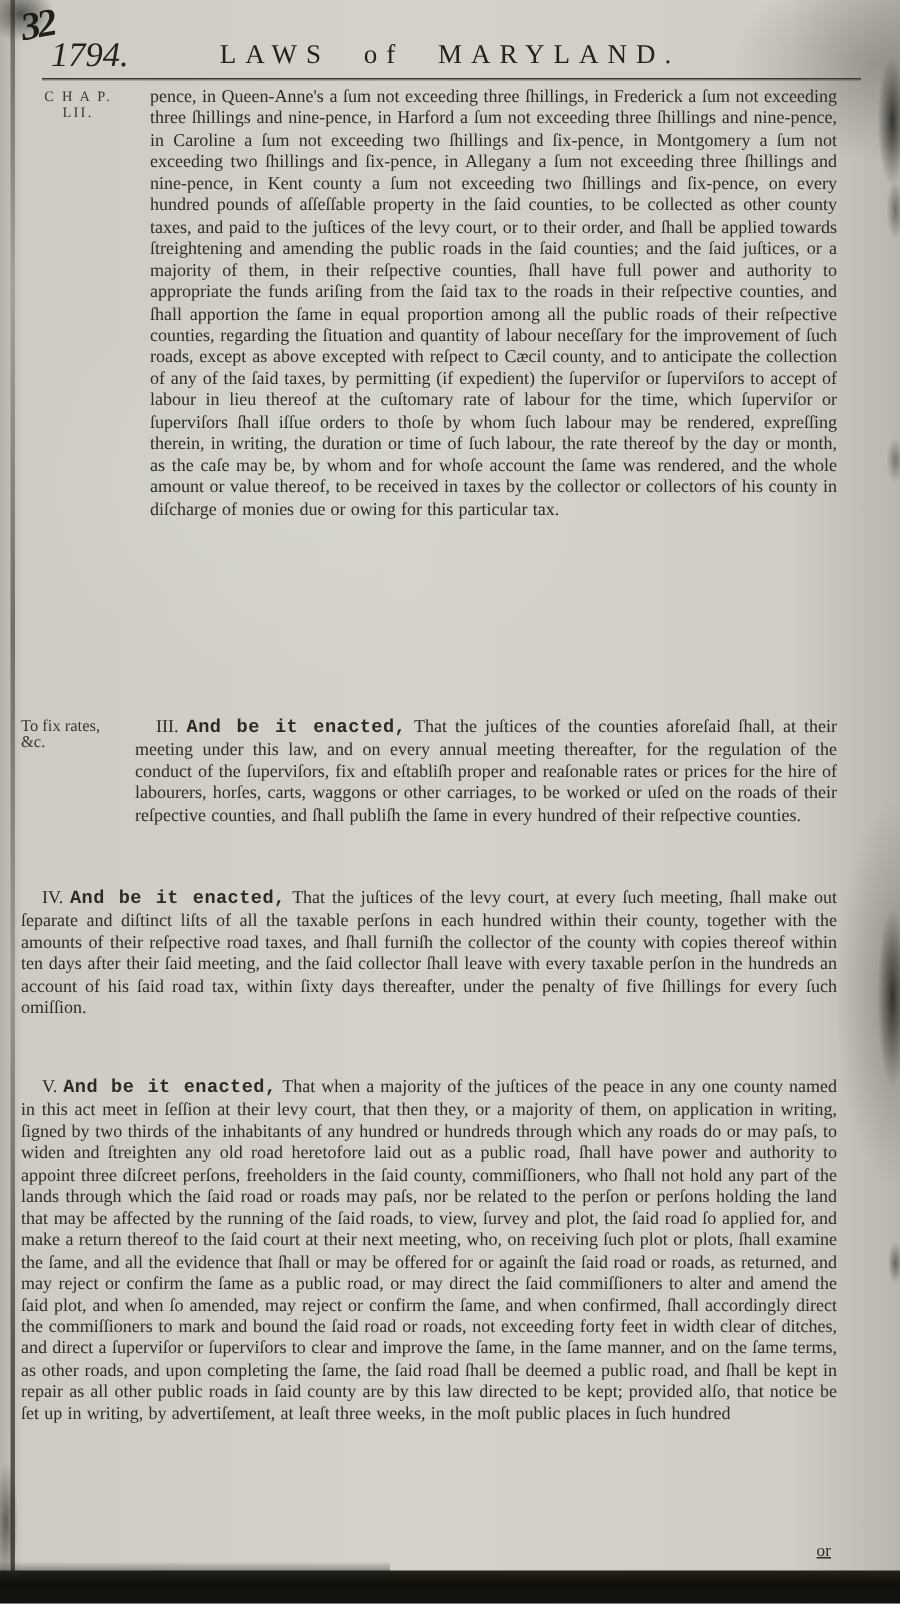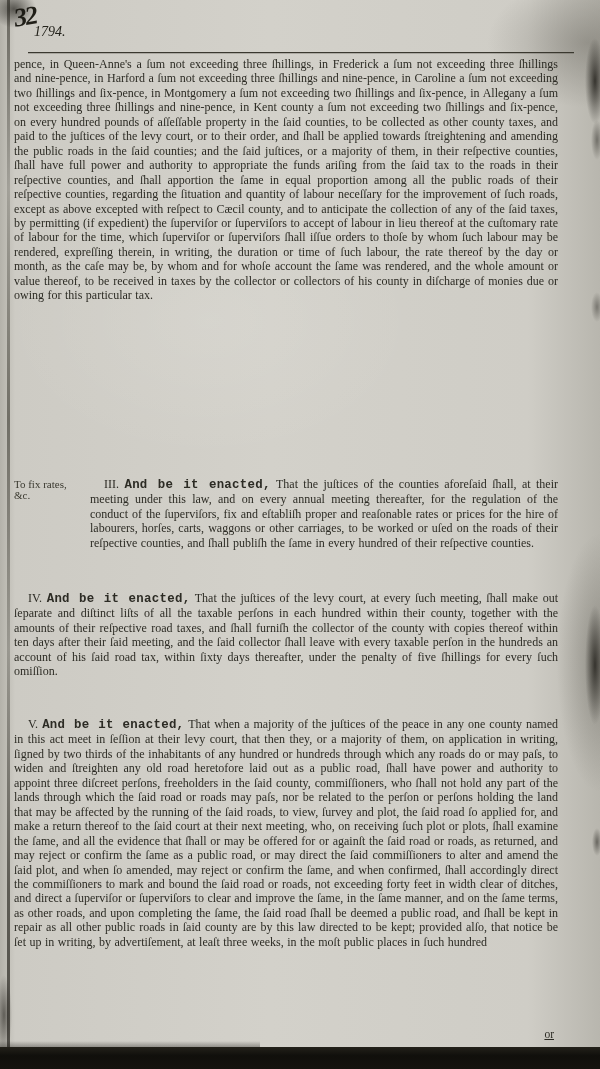--- a/index.html
+++ b/index.html
@@ -19,21 +19,21 @@
 
   
   .hand-mark {
     position:absolute; left:14px; top:2px;
     font-size:26px; font-style:italic; font-weight:bold;
     color:#201f18; transform:rotate(-10deg);
     letter-spacing:-2px;
   }
   .year {
     position:absolute; left:34px; top:24px;
-    font-size:14px; font-style:italic; color:#24231c;
+    font-size:23px; font-style:italic; color:#24231c;
   }
   .title {
     position:absolute; left:0; right:0; top:26px;
     text-align:center;
     font-size:18px; letter-spacing:6px; word-spacing:12px;
     color:#23221b;
   }
   .rule {
     position:absolute; left:28px; right:26px; top:52px;
     height:1px; background:#3a382f;
@@ -91,23 +91,28 @@
     background:linear-gradient(#23211a, #100f0b 40%, #15130e);
   }
 </style>
 </head>
 <body>
 
 <div class="page">
 
   <div class="hand-mark">32</div>
   <div class="year">1794.</div>
+  <div class="title">LAWS of MARYLAND.</div>
   <div class="rule"></div>
 
   <div class="section" style="top:57px">
+    <div class="note chap-note">
+      <div>C H A P.</div>
+      <div>LII.</div>
+    </div>
     <div class="text">
       <span>pence, in Queen-Anne's a ſum not exceeding three ſhillings, in Frederick a ſum not exceeding three ſhillings and nine-pence, in Harford a ſum not exceeding three ſhillings and nine-pence, in Caroline a ſum not exceeding two ſhillings and ſix-pence, in Montgomery a ſum not exceeding two ſhillings and ſix-pence, in Allegany a ſum not exceeding three ſhillings and nine-pence, in Kent county a ſum not exceeding two ſhillings and ſix-pence, on every hundred pounds of aſſeſſable property in the ſaid counties, to be collected as other county taxes, and paid to the juſtices of the levy court, or to their order, and ſhall be applied towards ſtreightening and amending the public roads in the ſaid counties; and the ſaid juſtices, or a majority of them, in their reſpective counties, ſhall have full power and authority to appropriate the funds ariſing from the ſaid tax to the roads in their reſpective counties, and ſhall apportion the ſame in equal proportion among all the public roads of their reſpective counties, regarding the ſituation and quantity of labour neceſſary for the improvement of ſuch roads, except as above excepted with reſpect to Cæcil county, and to anticipate the collection of any of the ſaid taxes, by permitting (if expedient) the ſuperviſor or ſuperviſors to accept of labour in lieu thereof at the cuſtomary rate of labour for the time, which ſuperviſor or ſuperviſors ſhall iſſue orders to thoſe by whom ſuch labour may be rendered, expreſſing therein, in writing, the duration or time of ſuch labour, the rate thereof by the day or month, as the caſe may be, by whom and for whoſe account the ſame was rendered, and the whole amount or value thereof, to be received in taxes by the collector or collectors of his county in diſcharge of monies due or owing for this particular tax.</span>
     </div>
   </div>
 
   <div class="section" style="top:477px">
     <div class="note">
       <div>To fix rates,</div>
       <div>&amp;c.</div>
     </div>

